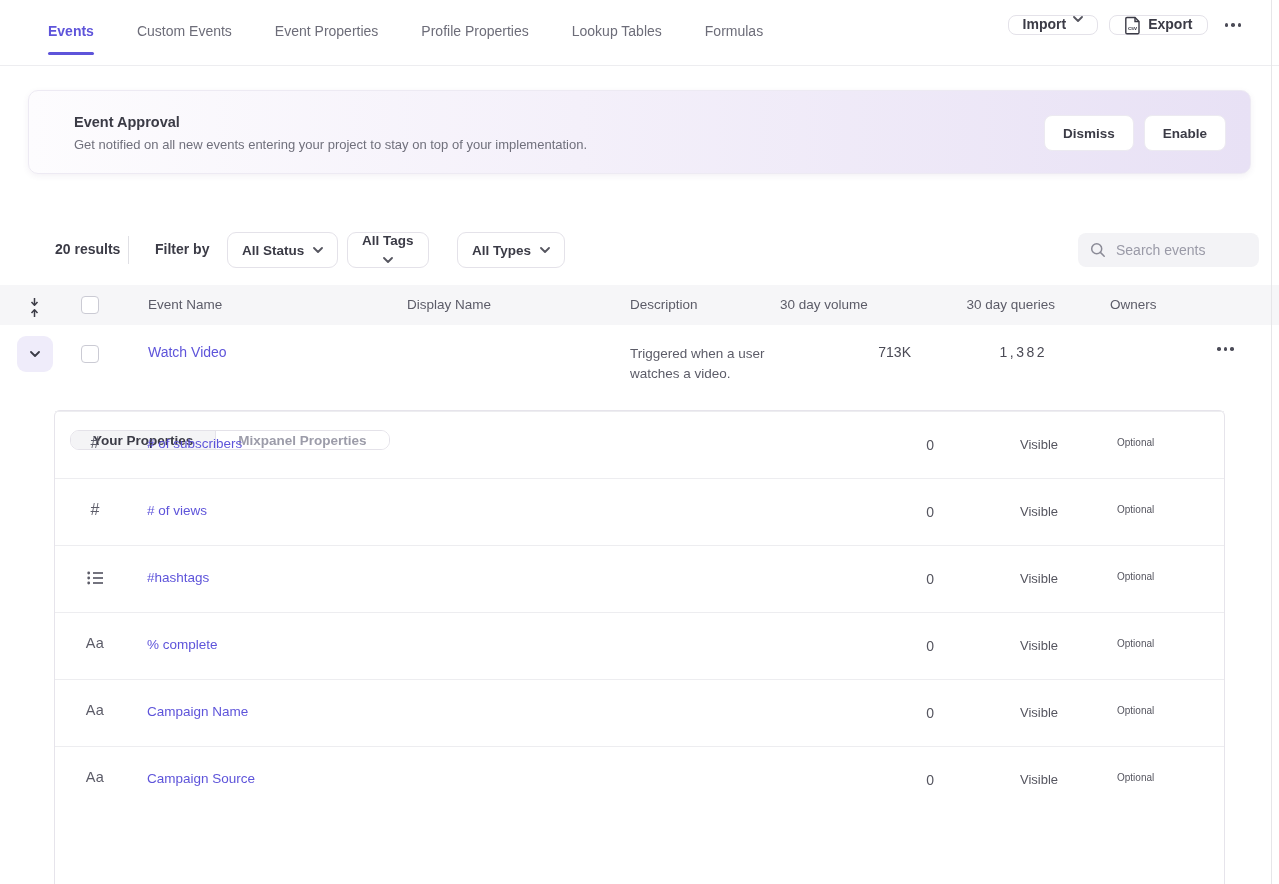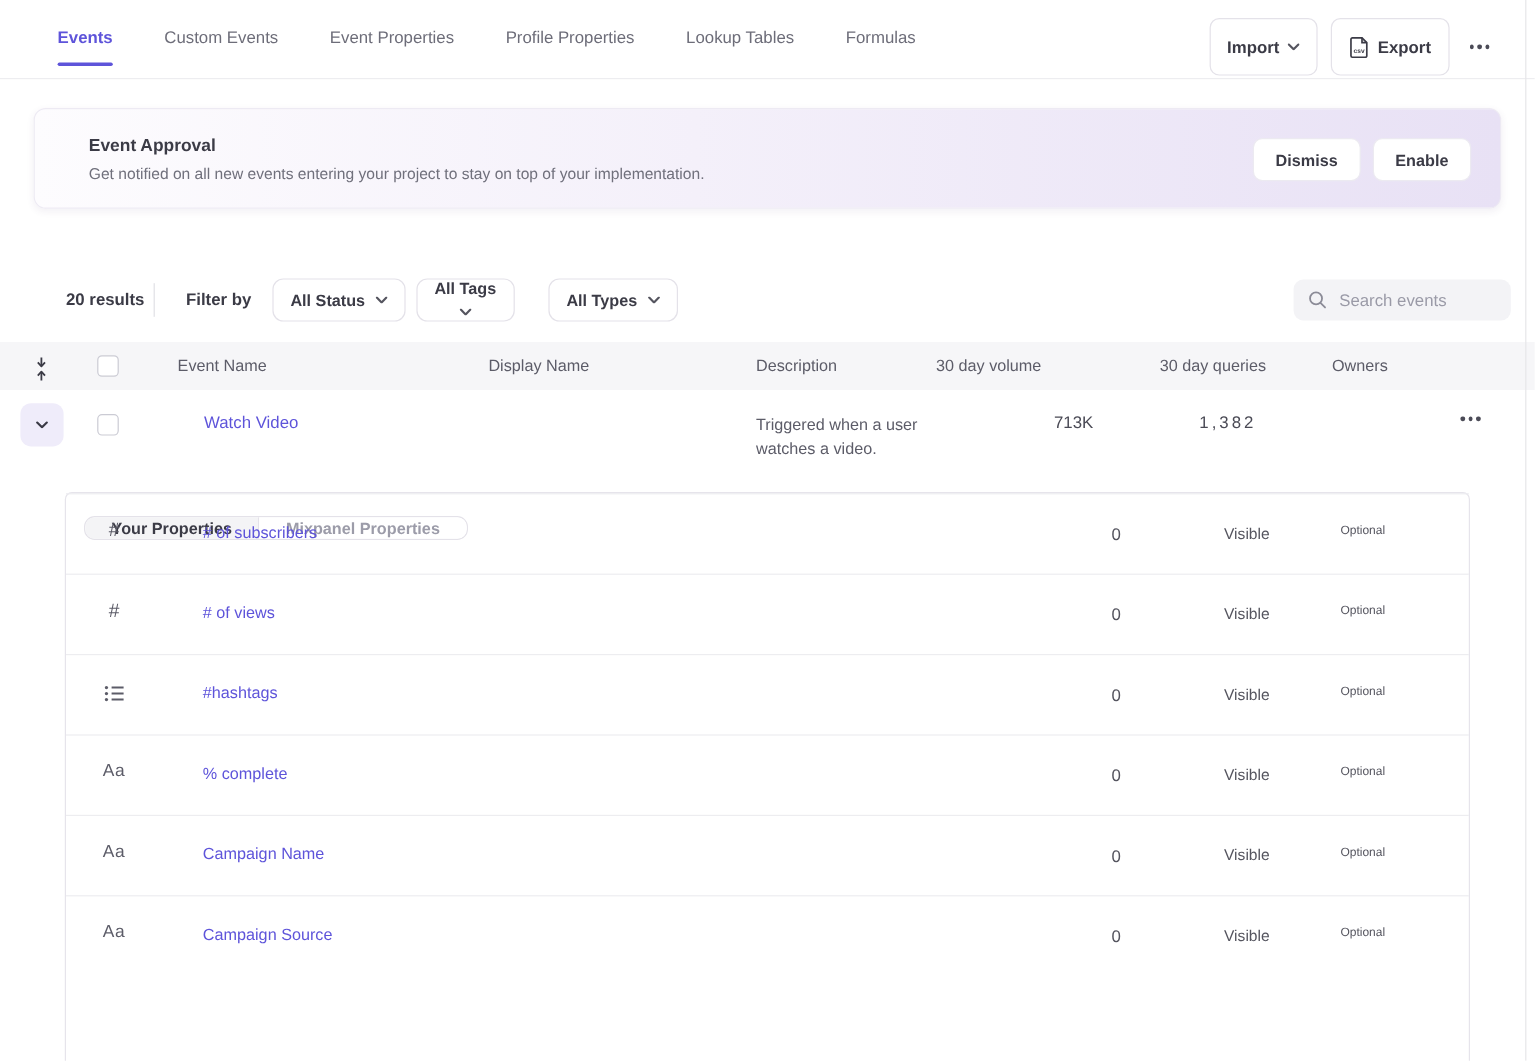--- a/index.html
+++ b/index.html
@@ -9,21 +9,21 @@
   .window-edge { position:absolute; top:0; bottom:0; left:1271px; width:1px; background:#e6e6e9; }
 
   
   .topnav { position:relative; height:66px; border-bottom:1px solid #ededf0; display:flex; align-items:center; }
   .nav-tabs { display:flex; gap:43px; padding-left:48px; }
   .nav-tab { position:relative; font-size:14px; color:#6d6d79; cursor:pointer; padding:6px 0 10px; }
   .nav-tab.active { color:#5e54da; font-weight:bold; }
   .nav-tab.active::after { content:""; position:absolute; left:0; right:0; bottom:-6px; height:3px;
     border-radius:2px; background:#5e54da; }
   .nav-actions { position:absolute; right:32px; top:15px; display:flex; align-items:center; gap:11px; }
-  .btn { display:inline-flex; align-items:center; gap:7px; height:48px; padding:0 14px;
+  .btn { display:inline-flex; gap:7px; height:20px; padding:0 14px;
     background:#fff; border:1px solid #e4e2e9; border-radius:8px; font-size:14px; font-weight:bold;
     color:#3b3b46; cursor:pointer; }
   .dots { display:inline-flex; gap:3px; align-items:center; padding:8px 6px; cursor:pointer; }
   .dots i { width:3.5px; height:3.5px; border-radius:50%; background:#4b4b57; }
 
   .chev { width:10px; height:6px; display:inline-block; }
   .chev polyline { fill:none; stroke:#55555f; stroke-width:1.8; stroke-linecap:round; stroke-linejoin:round; }
 
   
   .banner { position:absolute; left:28px; top:90px; width:1223px; height:84px; border-radius:10px;
@@ -52,21 +52,21 @@
 
   
   .thead { position:absolute; left:0; top:285px; width:1279px; height:40px; background:#f6f6f8; }
   .thead span { position:absolute; top:12px; font-size:13.5px; color:#5c5c68; }
   .cb { position:absolute; width:18px; height:18px; border:1.5px solid #cbcbd4; border-radius:4px;
     background:#fff; cursor:pointer; }
   .collapse-icon { position:absolute; left:27px; top:10px; cursor:pointer; }
   .event-row { position:absolute; left:0; top:325px; width:1279px; height:85px; background:#fff; }
   .expander { position:absolute; left:17px; top:11px; width:36px; height:36px; border-radius:9px;
     background:#efecfa; display:flex; align-items:center; justify-content:center; cursor:pointer; }
-  .link { color:#5e54da; font-size:14px; cursor:pointer; text-decoration:none;margin-left:22px; }
+  .link { color:#5e54da; font-size:14px; cursor:pointer; text-decoration:none; }
   .desc { position:absolute; left:630px; top:19px; width:168px; font-size:13.5px; color:#5c5c68; line-height:20px; }
   .num { font-size:14px; color:#4a4a55; }
   .spaced { letter-spacing:2.5px; }
 
   
   .panel { position:absolute; left:54px; top:410px; width:1171px; height:500px;
     border:1px solid #e6e4eb; border-radius:6px; background:#fff; }
   .tabbar { position:absolute; left:15px; top:19px; display:flex; border:1px solid #e4e2e9;
     border-radius:9px; overflow:hidden; height:20px; }
   .ptab { display:flex; align-items:center; padding:0 22px; font-size:13.5px; cursor:pointer; background:#fff;

